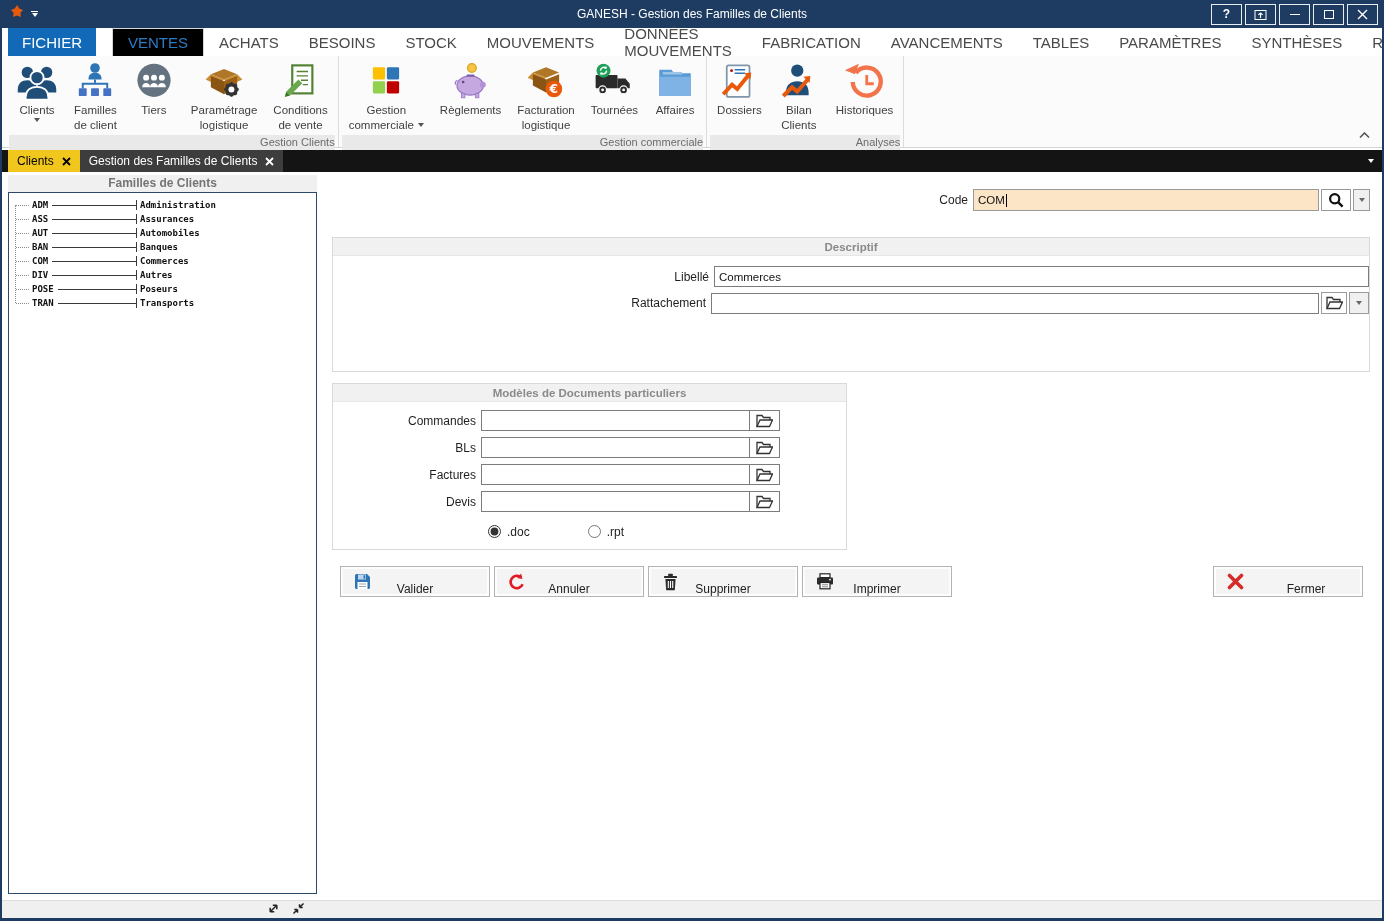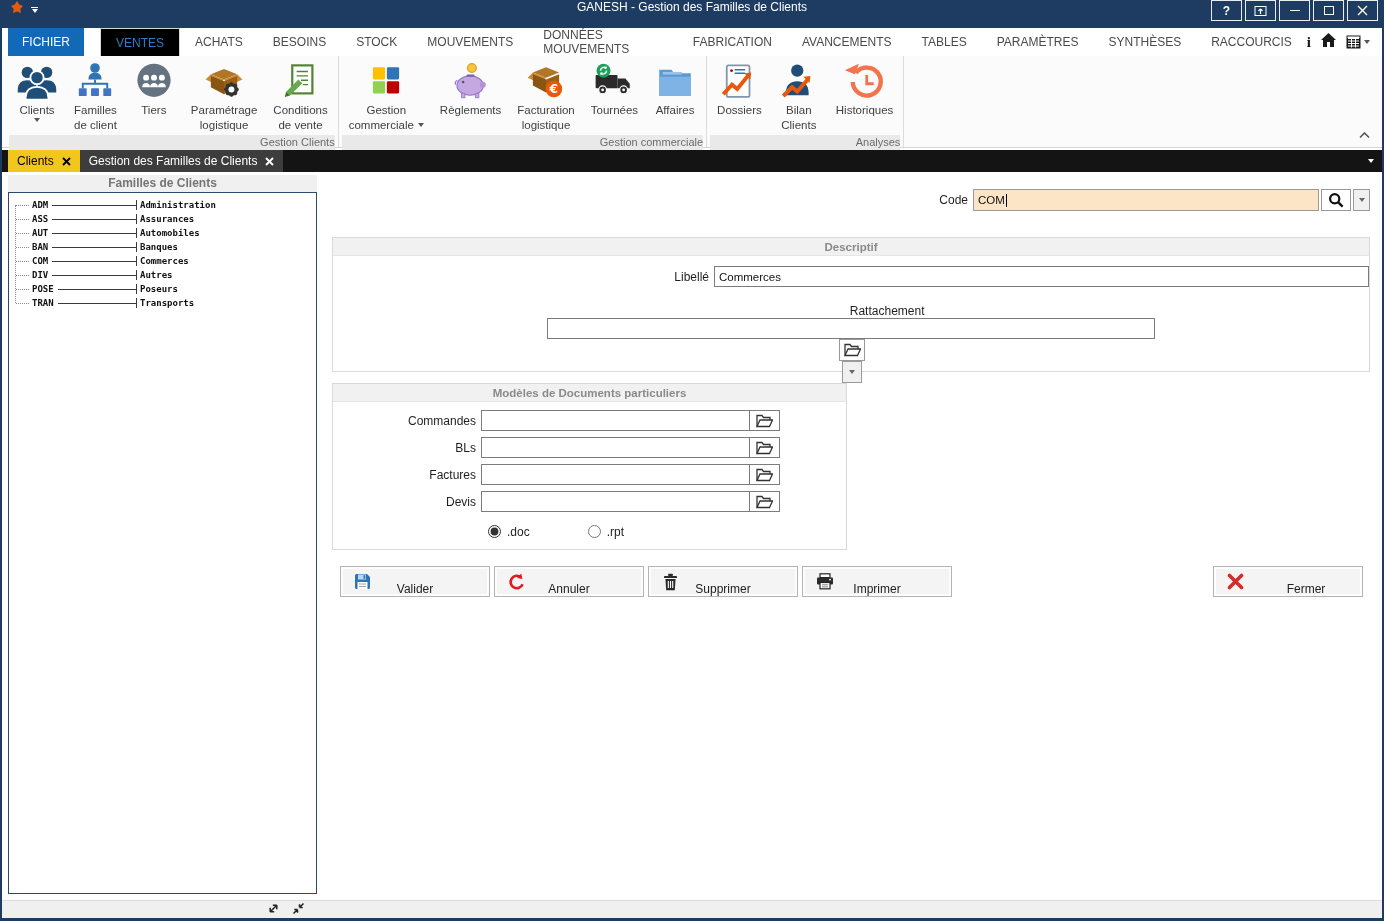--- a/index.html
+++ b/index.html
@@ -3,38 +3,38 @@
 <meta charset="utf-8">
 <style>
   * { margin:0; padding:0; box-sizing:border-box; }
   html,body { width:1384px; height:921px; overflow:hidden; background:#c9c9c9;
               font-family:"Liberation Sans", sans-serif; }
   .window { position:relative; width:1384px; height:921px; background:#fff;
             border-left:2px solid #1e3c61; border-right:2px solid #1e3c61;
             border-bottom:7px solid #1e3c61; }
 
   
-  .title-bar { height:28px; background:#1e3c61; display:flex; align-items:flex-start;
+  .title-bar { height:28px; background:#1e3c61; display:flex; align-items:center;
                color:#fff; position:relative; }
   .qat { display:flex; align-items:center; gap:6px; padding-left:7px; }
   .qat-caret { display:flex; flex-direction:column; align-items:center; gap:1px; cursor:default; }
   .qat-caret .bar { width:7px; height:1px; background:#fff; }
   .tri-down-w { width:0; height:0; border-left:3.5px solid transparent;
                 border-right:3.5px solid transparent; border-top:4px solid #fff; }
   .win-title { position:absolute; left:0; right:0; text-align:center; font-size:12px; color:#fff; }
   .win-controls { margin-left:auto; display:flex; gap:3px; padding-right:4px; z-index:2; }
   .win-btn { width:31px; height:21px; border:1px solid #e8edf2; display:flex;
              align-items:center; justify-content:center; font-size:12px; font-weight:bold; color:#fff; }
   .maxi-box { width:10px; height:9px; border:1px solid #fff; }
   .mini-bar { width:10px; height:1px; background:#fff; }
 
   
   .ribbon-tabs { height:28px; background:#fff; display:flex; align-items:stretch;
                  padding-left:6px; position:relative; }
-  .rtab { display:flex; align-items:center; padding:0 15px; font-size:12px; color:#4a4a4a; cursor:default; }
+  .rtab { display:flex; align-items:center; padding:0 15px; font-size:15px; color:#4a4a4a; cursor:default; }
   .rtab.file { background:#1269b8; color:#fff; padding:0 14px; }
   .rtab.active { color:#2e7cc3; background:#000000; border:1px solid #d5d5d5; border-bottom:none; z-index:2;margin-left:16px; }
   .rtab-icons { margin-left:auto; display:flex; align-items:center; gap:10px; padding-right:12px; }
   .info-i { font-family:"Liberation Serif", serif; font-weight:900; font-size:15px; color:#1a1a1a; }
 
   
   .ribbon-body { height:92px; background:#fbfbfb; display:flex; align-items:stretch;
                  border-bottom:1px solid #d5d5d5; padding-left:4px; position:relative; }
   .rgroup { display:flex; flex-direction:column; border-right:1px solid #dcdcdc; padding:0 2px; }
   .rgroup-items { flex:1; display:flex; align-items:stretch; }
@@ -92,21 +92,21 @@
   .search-btn { width:30px; }
   .drop-btn { width:17px; background:#f0f0f0; }
   .tri-down-s { width:0; height:0; border-left:3px solid transparent;
                 border-right:3px solid transparent; border-top:4px solid #666; }
 
   .groupbox { border:1px solid #d9d9d9; background:#fff; }
   .groupbox-hd { height:18px; background:#f1f1f1; border-bottom:1px solid #e6e6e6;
                  text-align:center; font-size:11.5px; font-weight:bold; color:#8a8a8a; line-height:18px; }
   .descriptif { margin-top:26px; height:135px; }
   .d-row1 { margin-top:10px; }
-  .d-row2 { margin-top:17px;flex-direction:column; }
+  .d-row2 { margin-top:5px; }
   .libelle-field { width:655px; }
   .rattachement-field { width:608px; }
   .folder-btn { width:26px; height:22px; }
   .d-drop { width:20px; height:22px; }
 
   .modeles { margin-top:11px; width:515px; height:167px; }
   .m-row { display:flex; align-items:center; margin-top:6px; }
   .m-row.first { margin-top:8px; }
   .m-label { width:148px; text-align:right; padding-right:5px; font-size:12px; color:#1f1f1f; }
   .m-field { width:269px; }

